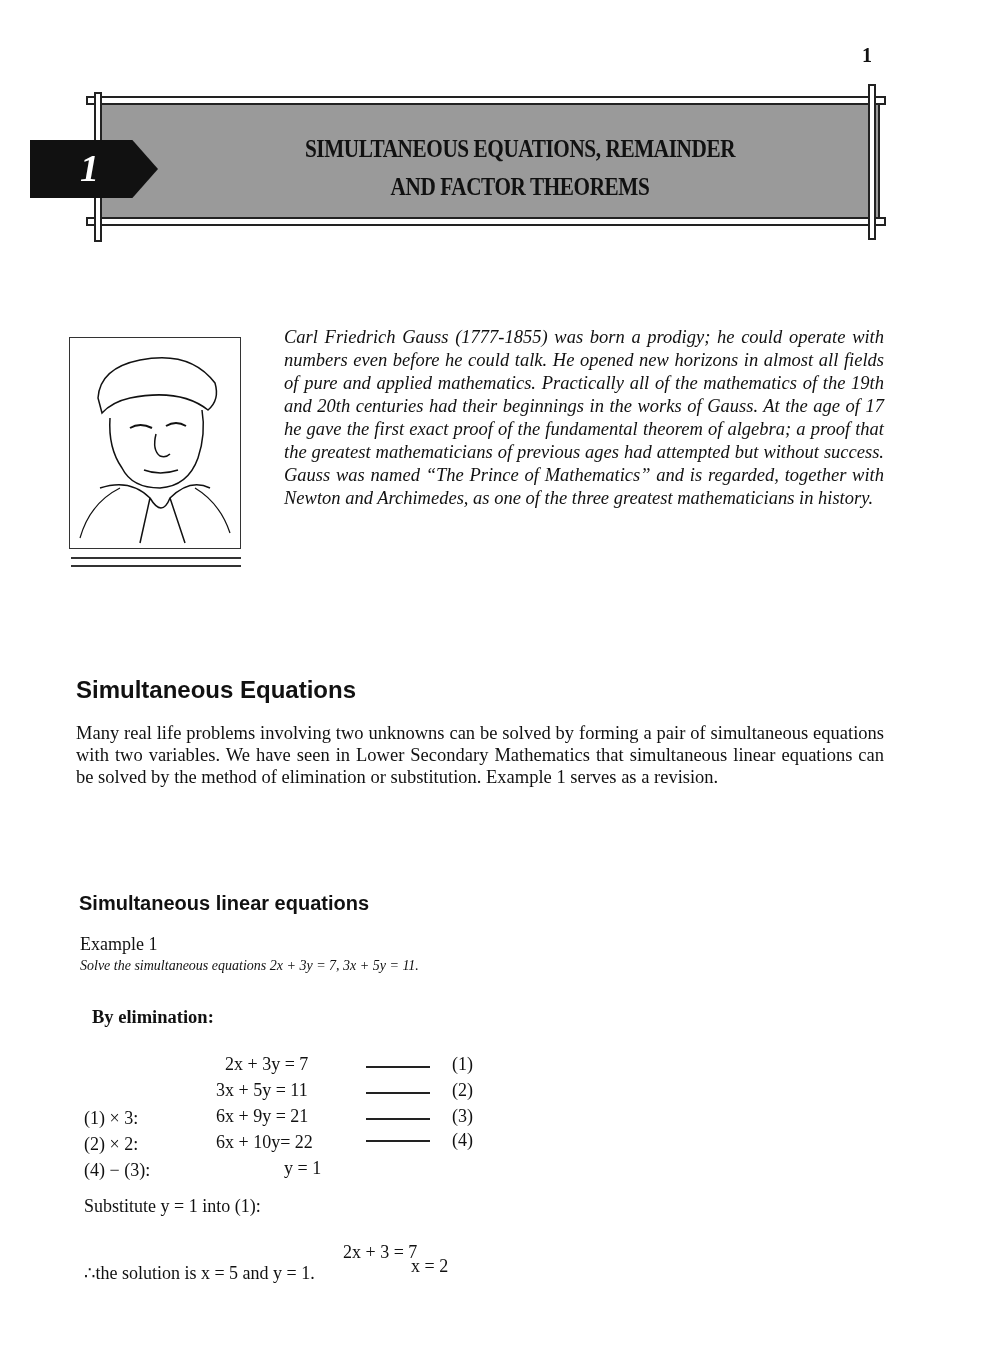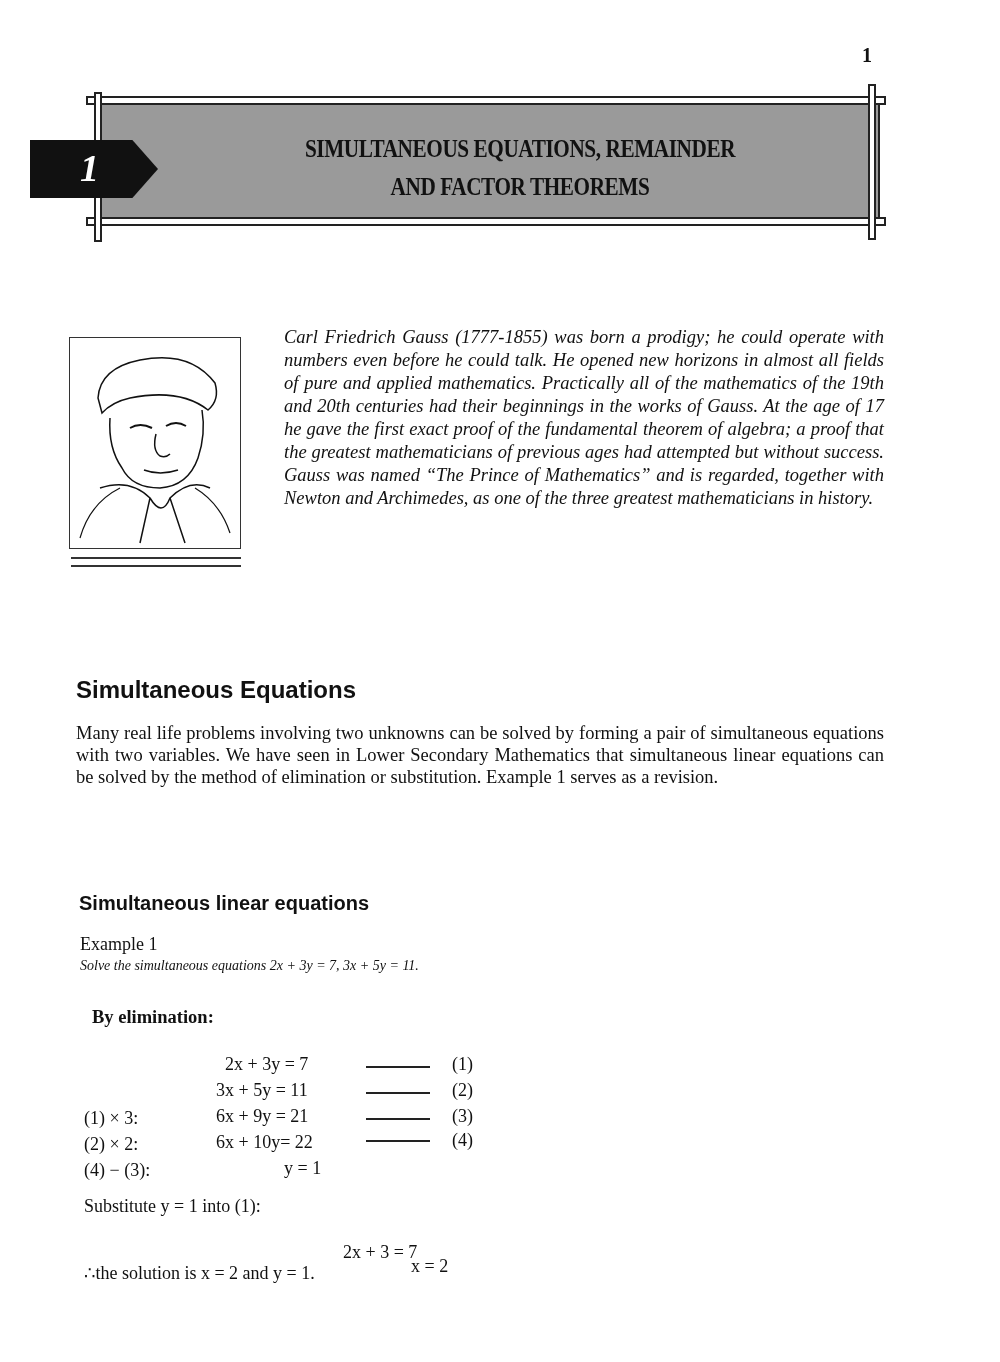--- a/index.html
+++ b/index.html
@@ -99,13 +99,13 @@
 <div class="row eq" style="top:1132px;">6x + 10y= 22</div>
 <div class="dash" style="top:1140px;"></div>
 <div class="row tag" style="top:1130px;">(4)</div>
 
 <div class="row op" style="top:1160px;">(4) − (3):</div>
 <div class="row" style="left:284px;top:1158px;">y = 1</div>
 
 <div class="sub">Substitute y = 1 into (1):</div>
 <div class="sub-eq1">2x + 3 = 7</div>
 <div class="sub-eq2">x = 2</div>
-<div class="concl">∴the solution is x = 2 and y = 1.</div>
+<div class="concl">∴the solution is x = 5 and y = 1.</div>
 
 </body></html>

